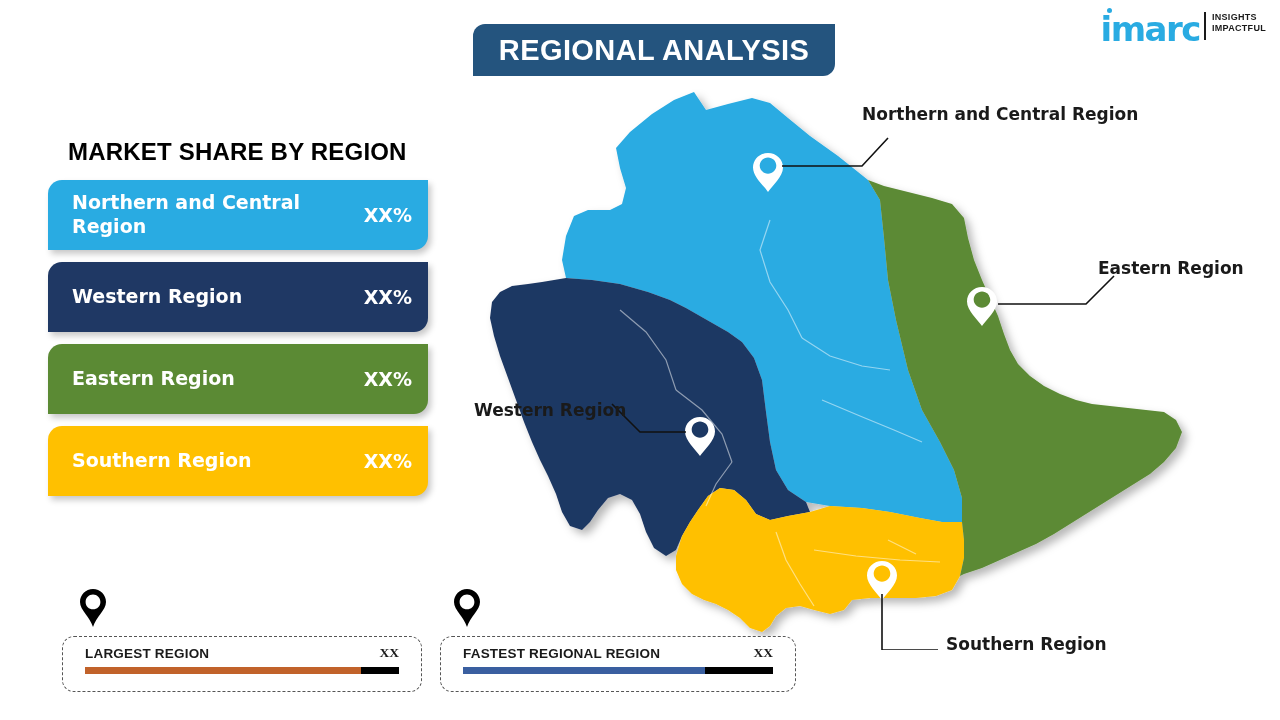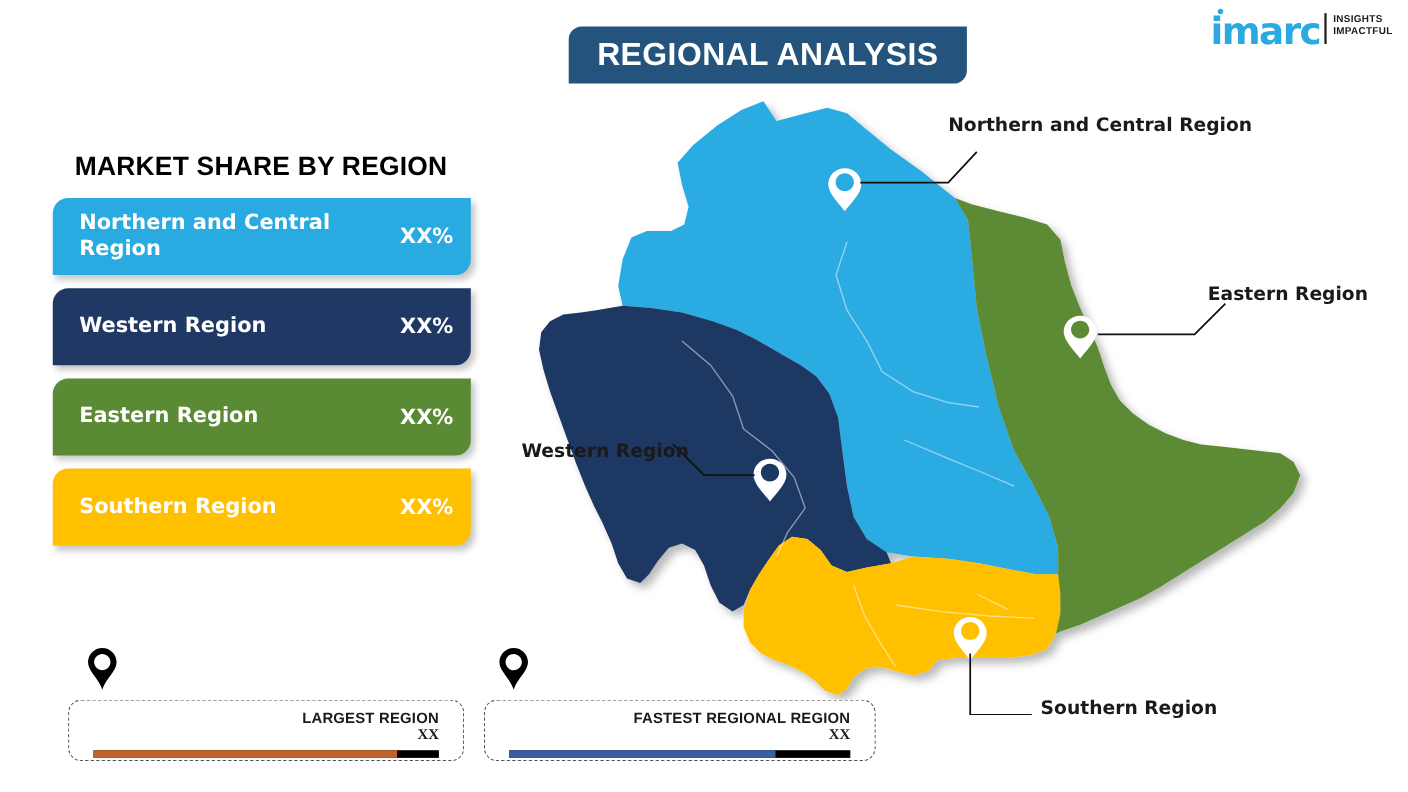--- a/index.html
+++ b/index.html
@@ -12,21 +12,21 @@
   }
 
   
   #title-bar{
     position:absolute;
     left:473px; top:24px;
     width:362px; height:52px;
     background:#24547E;
     border-top-left-radius:12px;
     border-bottom-right-radius:12px;
-    display:flex; align-items:center; justify-content:center;margin-left:44px;
+    display:flex; align-items:center; justify-content:center;
   }
   #title-text{
     color:#ffffff;
     font-size:29px;
     font-weight:bold;
     letter-spacing:.4px;
     white-space:nowrap;
   }
 
   
@@ -108,21 +108,21 @@
     border:1.5px dashed #555;
     border-radius:12px;
     background:#fff;
   }
   #footer-card-largest{ left:62px; top:636px; width:360px; }
   #footer-card-fastest{ left:440px; top:636px; width:356px; }
   .footer-inner{
     position:absolute; left:22px; right:22px; top:8px;
   }
   .footer-top{
-    display:flex; justify-content:space-between; align-items:flex-end;flex-direction:column;
+    display:flex; justify-content:space-between; align-items:center;
   }
   .footer-label{
     font-size:13.5px; font-weight:bold; color:#1a1a1a; letter-spacing:.2px;
   }
   .footer-value{
     font-size:13.5px; font-weight:bold; color:#1a1a1a;font-family:Liberation Serif, serif;
   }
   .footer-track{
     margin-top:6px; height:7px; width:100%;
     background:#000; display:flex;

